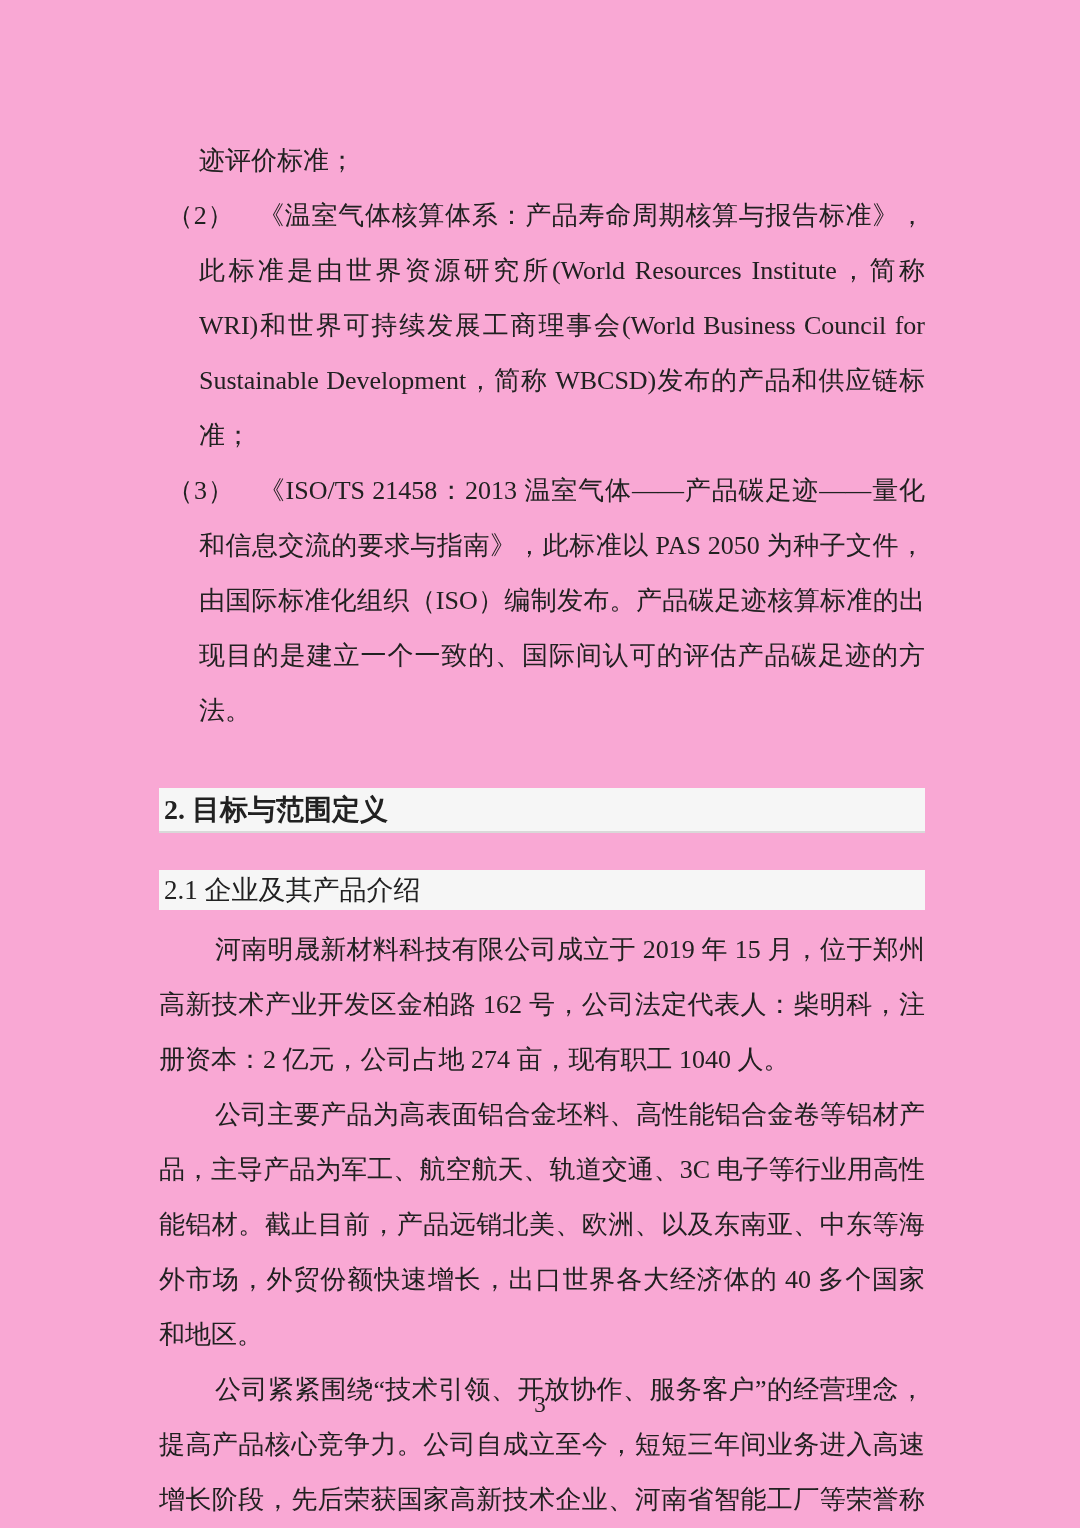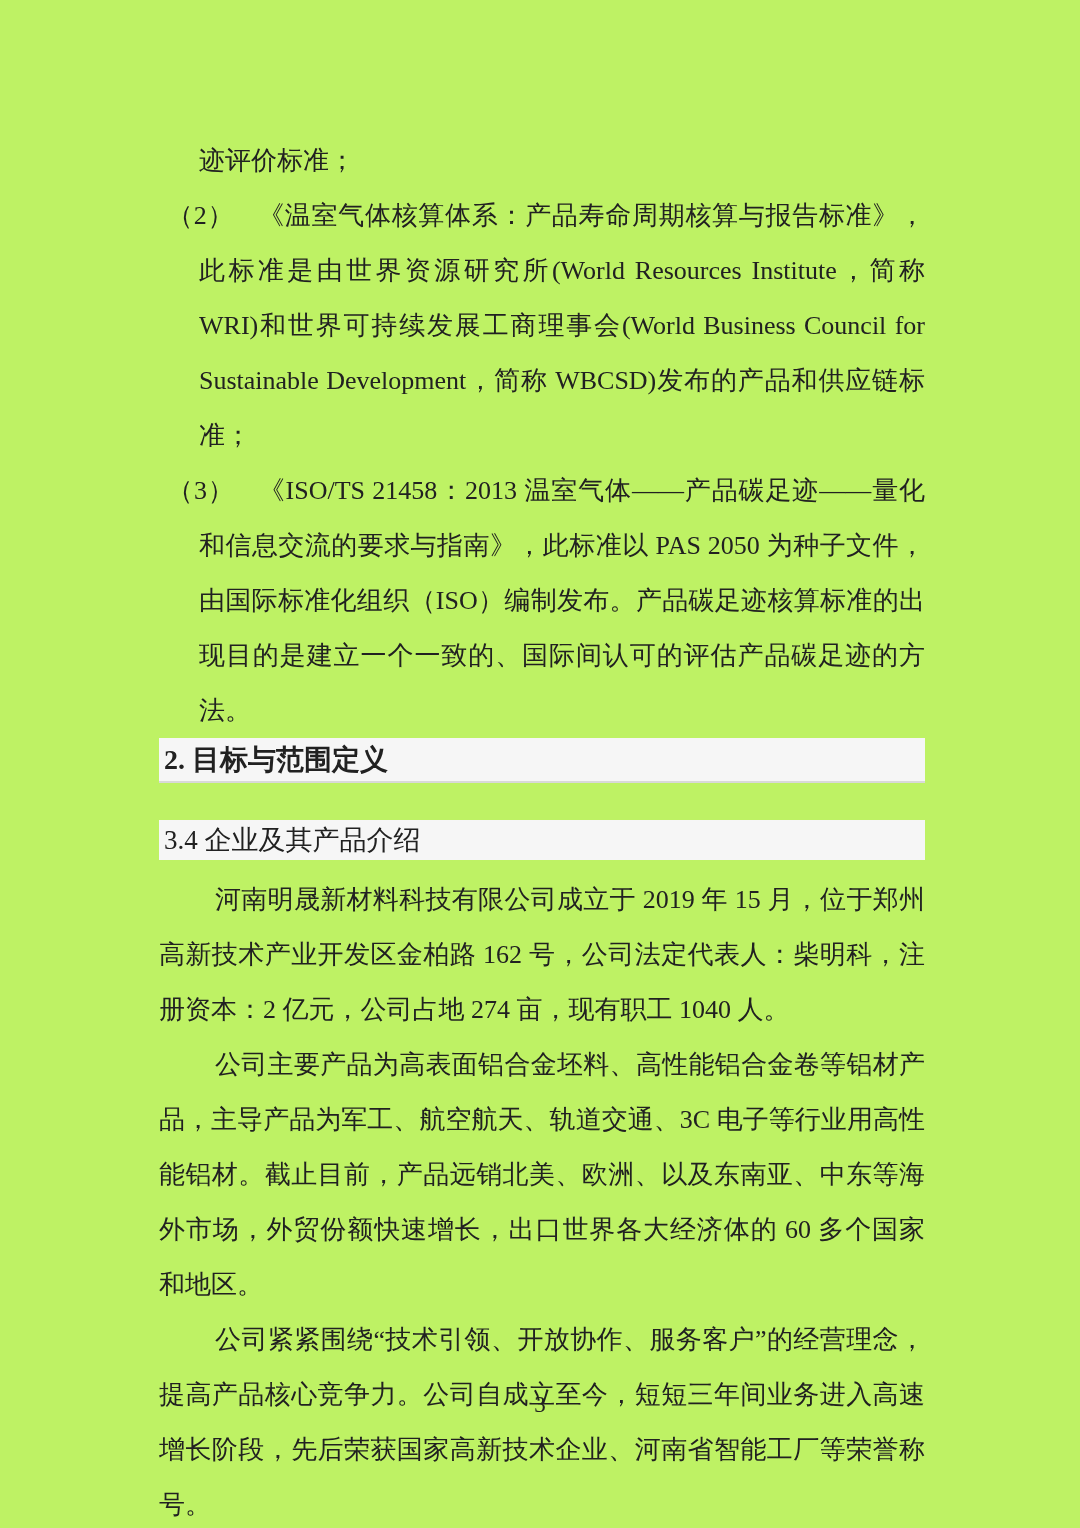--- a/index.html
+++ b/index.html
@@ -14,21 +14,21 @@
     font-family: "Liberation Serif", "DejaVu Serif", serif;
     color: var(--text-color, #212121);
     overflow: hidden;
   }
   .page {
     position: absolute;
     left: 0;
     top: 0;
     width: 1080px;
     height: 1528px;
-    background: #bef264;
+    background: #f9a8d4;
   }
   .content {
     position: absolute;
     left: 159px;
     top: 133px;
     width: 766px;
   }
   .line, .para {
     font-size: 26px;
     line-height: 55px;
@@ -41,20 +41,21 @@
   }
   
   .list-item {
     padding-left: 40px;
     text-indent: -32px;
   }
   .list-marker {
     margin-right: 24px;
   }
   .section-heading {
+    margin-top: 50px;
     height: 43px;
     line-height: 43px;
     background: var(--heading-band-bg, #f6f6f6);
     border-bottom: 2px solid var(--heading-band-border, #d9d9d9);
     font-weight: bold;
     font-size: 28px;
     padding-left: 5px;
   }
   .subsection-heading {
     margin-top: 37px;
@@ -87,24 +88,24 @@
   <div class="content">
 
     <p class="line cont-line">迹评价标准；</p>
 
     <p class="line list-item"><span class="list-marker">（2）</span><span>《温室气体核算体系：产品寿命周期核算与报告标准》，此标准是由世界资源研究所(World Resources Institute，简称 WRI)和世界可持续发展工商理事会(World Business Council for Sustainable Development，简称 WBCSD)发布的产品和供应链标准；</span></p>
 
     <p class="line list-item"><span class="list-marker">（3）</span><span>《ISO/TS 21458：2013 温室气体——产品碳足迹——量化和信息交流的要求与指南》，此标准以 PAS 2050 为种子文件，由国际标准化组织（ISO）编制发布。产品碳足迹核算标准的出现目的是建立一个一致的、国际间认可的评估产品碳足迹的方法。</span></p>
 
     <div class="section-heading">2. 目标与范围定义</div>
 
-    <div class="subsection-heading">3.4 企业及其产品介绍</div>
+    <div class="subsection-heading">2.1 企业及其产品介绍</div>
 
     <p class="para body-para">河南明晟新材料科技有限公司成立于 2019 年 15 月，位于郑州高新技术产业开发区金柏路 162 号，公司法定代表人：柴明科，注册资本：2 亿元，公司占地 274 亩，现有职工 1040 人。</p>
 
-    <p class="para body-para">公司主要产品为高表面铝合金坯料、高性能铝合金卷等铝材产品，主导产品为军工、航空航天、轨道交通、3C 电子等行业用高性能铝材。截止目前，产品远销北美、欧洲、以及东南亚、中东等海外市场，外贸份额快速增长，出口世界各大经济体的 60 多个国家和地区。</p>
+    <p class="para body-para">公司主要产品为高表面铝合金坯料、高性能铝合金卷等铝材产品，主导产品为军工、航空航天、轨道交通、3C 电子等行业用高性能铝材。截止目前，产品远销北美、欧洲、以及东南亚、中东等海外市场，外贸份额快速增长，出口世界各大经济体的 40 多个国家和地区。</p>
 
     <p class="para body-para">公司紧紧围绕“技术引领、开放协作、服务客户”的经营理念，提高产品核心竞争力。公司自成立至今，短短三年间业务进入高速增长阶段，先后荣获国家高新技术企业、河南省智能工厂等荣誉称号。</p>
 
   </div>
 
   <div class="page-number">3</div>
 </div>
 
 </body></html>

